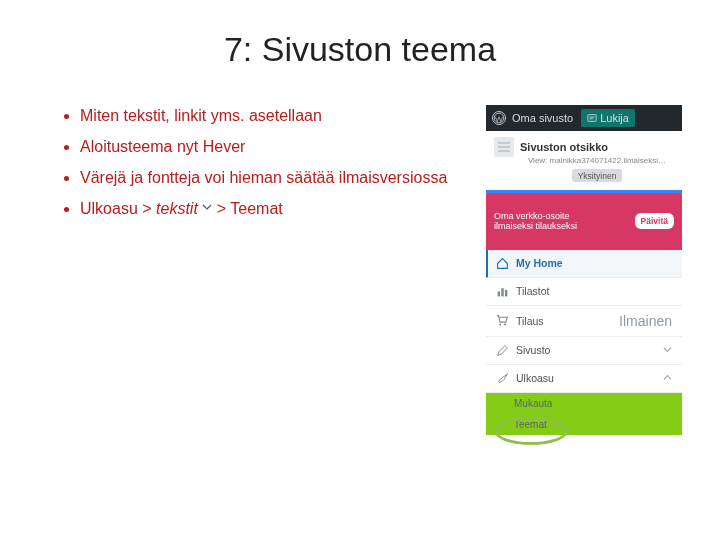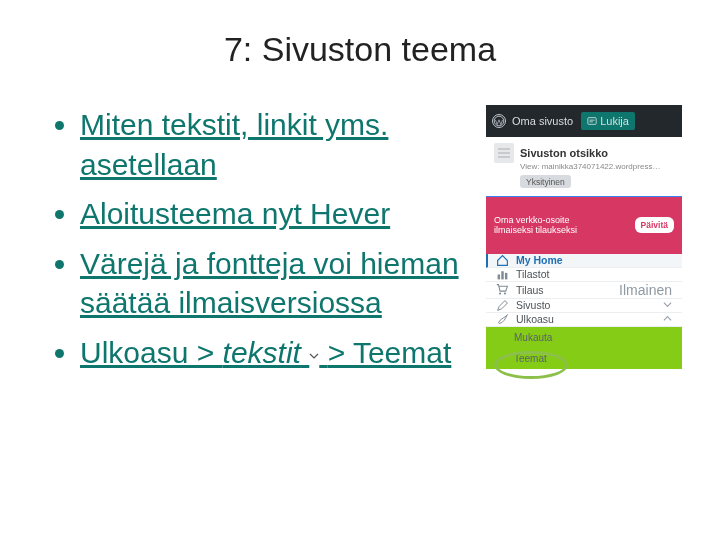--- a/index.html
+++ b/index.html
@@ -26,41 +26,40 @@
     gap: 12px;
   }
   .bullets {
     width: 430px;
   }
   .bullets ul {
     list-style: disc;
     padding-left: 22px;
   }
   .bullets li {
-    font-size: 30px;
+    font-size: 16px;
     line-height: 1.32;
     margin-bottom: 10px;
-    color: #0f766e;
-    text-decoration: underline;
+    color: #b91c1c;
   }
   .bullets li em { font-style: italic; }
   .chev-small {
     display: inline-block;
     transform: translateY(-2px);
   }
   
   .wp-panel {
     width: 196px;
     flex: 0 0 196px;
     font-size: 10px;
     color: #444;
     position: relative;
   }
   .wp-topbar {
-    height: 32px;
+    height: 26px;
     background: #23282d;
     display: flex;
     align-items: center;
     padding: 0 6px;
     gap: 6px;
   }
   .wp-logo {
     width: 14px; height: 14px; border-radius: 50%;
     border: 1.5px solid #bfc7cf;
     color: #bfc7cf;
@@ -71,22 +70,23 @@
     color: #d9dde1;
     font-size: 11px;
     display: flex; align-items: center; gap: 3px;
   }
   .wp-topbar .seg.reader {
     background: #0f766e; padding: 3px 6px; border-radius: 2px;
     margin-left: 2px;
   }
   .wp-sitebox {
     background: #fff;
-    border-bottom: 1px solid #3b82f6;
+    border-bottom: 3px solid #3b82f6;
     padding: 6px 8px 8px;
+    text-align: center;
   }
   .wp-sitebox .row1 { display: flex; align-items: center; gap: 6px; }
   .site-thumb {
     width: 20px; height: 20px; background: #e6e8ea;
     border-radius: 2px; display: flex; align-items: center; justify-content: center;
   }
   .site-thumb span { width: 12px; height: 2px; background: #c7cbd0; box-shadow: 0 4px 0 #c7cbd0, 0 -4px 0 #c7cbd0; }
   .site-title { font-size: 11px; color: #333; font-weight: 600; }
   .site-sub { font-size: 8px; color: #888; margin-left: 26px; margin-top: -1px; }
   .pill {
@@ -102,21 +102,21 @@
   .wp-banner .btn {
     background: #fff; color: #d63763;
     font-size: 8.5px; font-weight: 700;
     padding: 3px 6px; border-radius: 6px;
   }
   .nav {
     background: #fff;
   }
   .nav-item {
     display: flex; align-items: center; gap: 7px;
-    padding: 0 10px;
+    padding: 7px 10px;
     border-bottom: 1px solid #eceef0;
     font-size: 10.5px; color: #4b5257;
     position: relative;
   }
   .nav-item.active {
     background: #f3f6f8;
     color: #1f6fb2;
     border-left: 2px solid #1f6fb2;
     padding-left: 8px;
     font-weight: 600;
@@ -189,21 +189,21 @@
       </span>
     </div>
 
     <div class="wp-sitebox">
       <div class="row1">
         <span class="site-thumb">
             <span></span>
           </span>
         <span class="site-title">Sivuston otsikko</span>
       </div>
-      <div class="site-sub">View: mainikka374071422.wordpress…</div>
+      <div class="site-sub">View: mainikka374071422.ilmaiseksi…</div>
       <span class="pill">Yksityinen</span>
     </div>
 
     <div class="wp-banner">
       <div class="txt">
         <div>Oma verkko-osoite</div>
         <div>ilmaiseksi tilaukseksi</div>
       </div>
       <span class="btn">Päivitä</span>
     </div>

